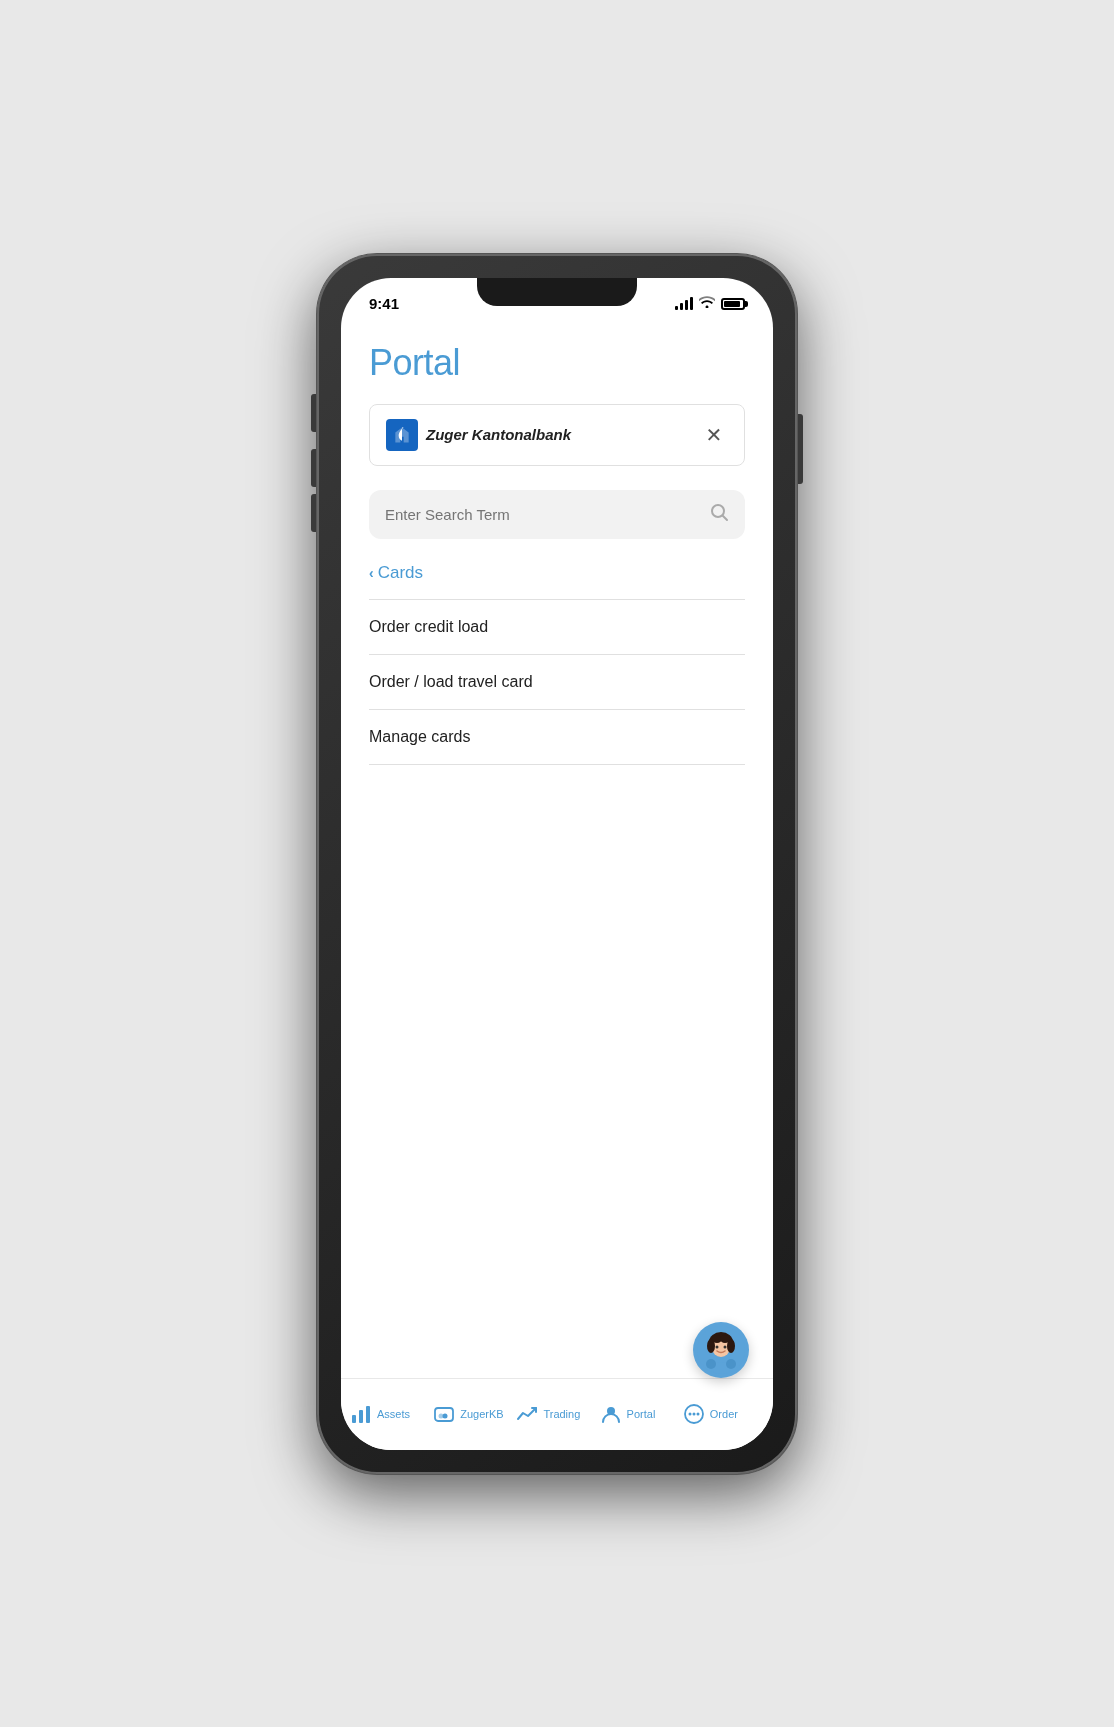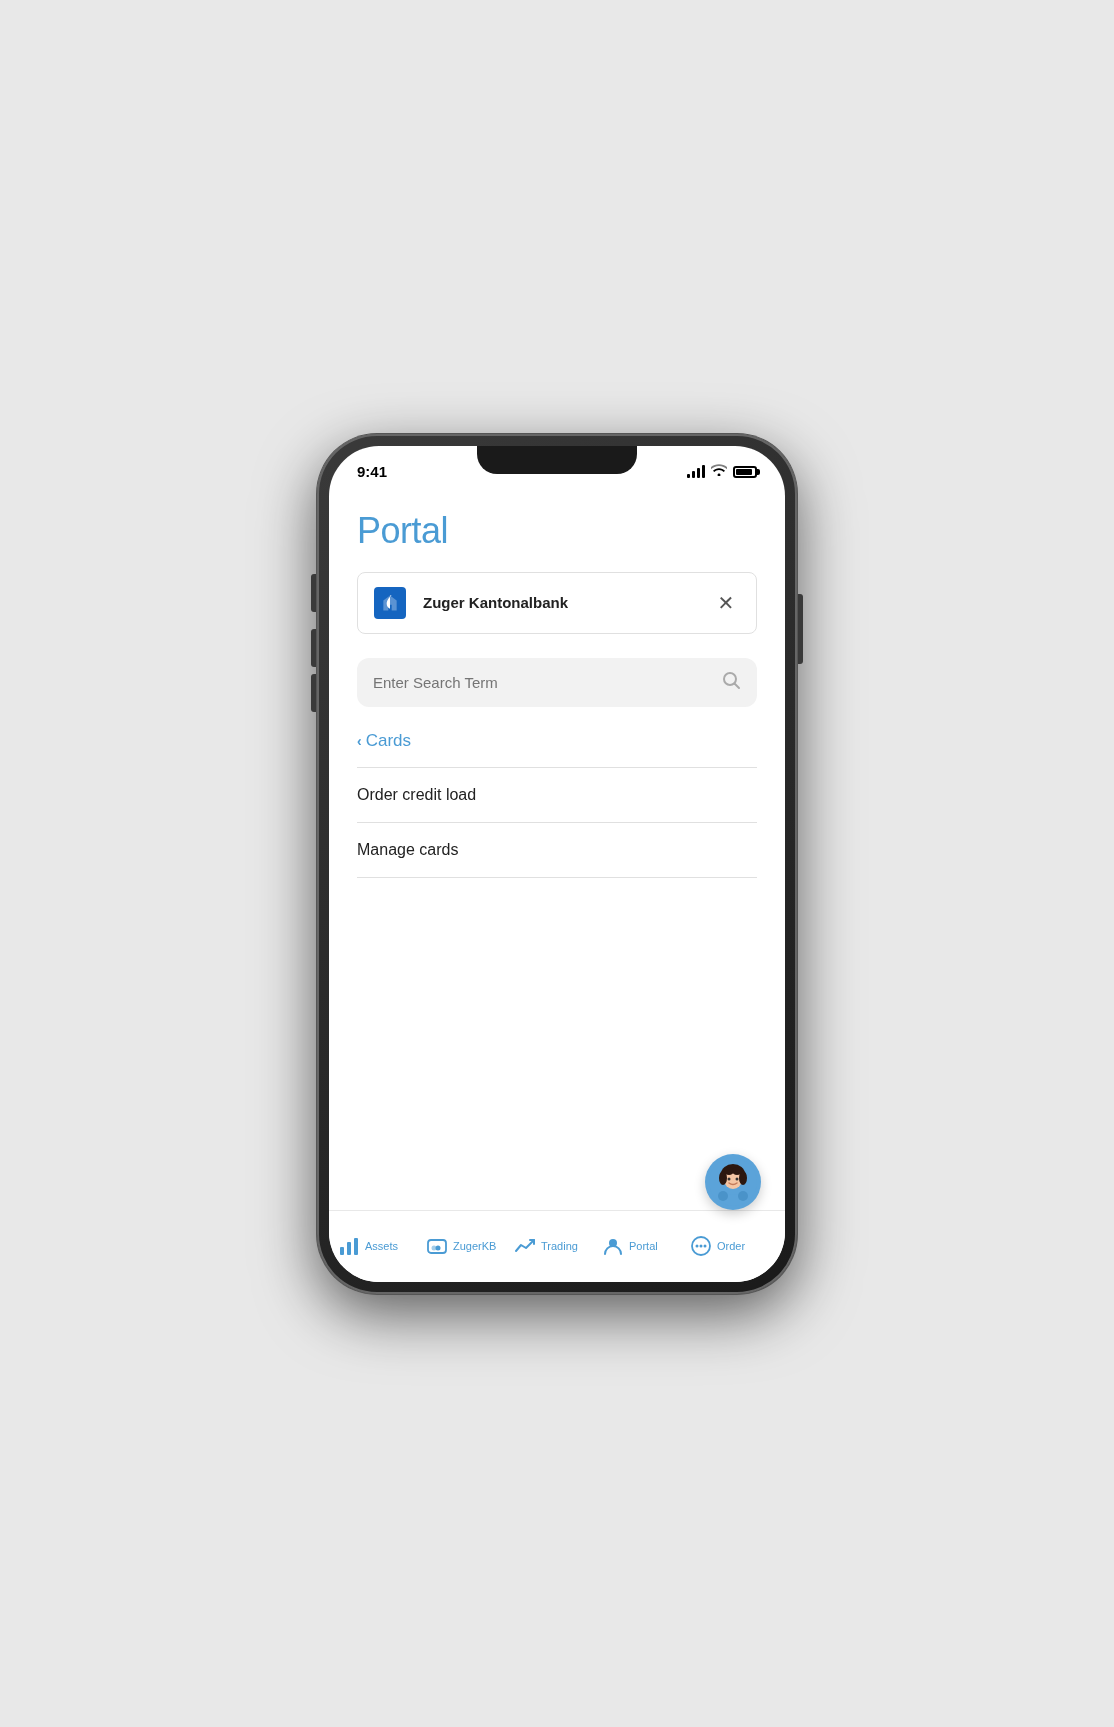--- a/index.html
+++ b/index.html
@@ -8,24 +8,24 @@
       background: #e8e8e8;
       display: flex;
       justify-content: center;
       align-items: center;
       min-height: 100vh;
       font-family: -apple-system, BlinkMacSystemFont, 'Helvetica Neue', Arial, sans-serif;
     }
 
     .phone-outer {
       width: 480px;
-      height: 860px;
+      height: 1220px;
       background: linear-gradient(145deg, #3a3a3a, #1a1a1a);
       border-radius: 60px;
-      padding: 12px;
+      padding: 24px;
       box-shadow:
         0 0 0 1px #555,
         0 20px 60px rgba(0,0,0,0.6),
         inset 0 0 0 2px #666;
       position: relative;
     }
 
     
     .phone-outer::before {
       content: '';
@@ -168,21 +168,22 @@
       justify-content: space-between;
       border: 1px solid #e0e0e0;
       border-radius: 8px;
       padding: 14px 16px;
       margin-bottom: 24px;
     }
 
     .bank-info {
       display: flex;
       align-items: center;
-      gap: 17px;
+      gap: 8px;
+      font-style: italic;
     }
 
     .bank-logo {
       width: 32px;
       height: 32px;
       background: #1565c0;
       border-radius: 4px;
       display: flex;
       align-items: center;
       justify-content: center;
@@ -382,20 +383,23 @@
       <div class="cards-back">
         <span class="chevron-left">‹</span>
         <span>Cards</span>
       </div>
 
       <div class="menu-list">
         <div class="menu-item">
           <span>Order credit load</span>
         </div>
         <div class="menu-item">
+          <span>Order / load travel card</span>
+        </div>
+        <div class="menu-item">
           <span>Manage cards</span>
         </div>
       </div>
 
     </div>
 
     <div class="floating-avatar">
       <svg width="48" height="48" viewBox="0 0 48 48" fill="none">
         <circle cx="24" cy="24" r="24" fill="#5ba3d9"></circle>
 

